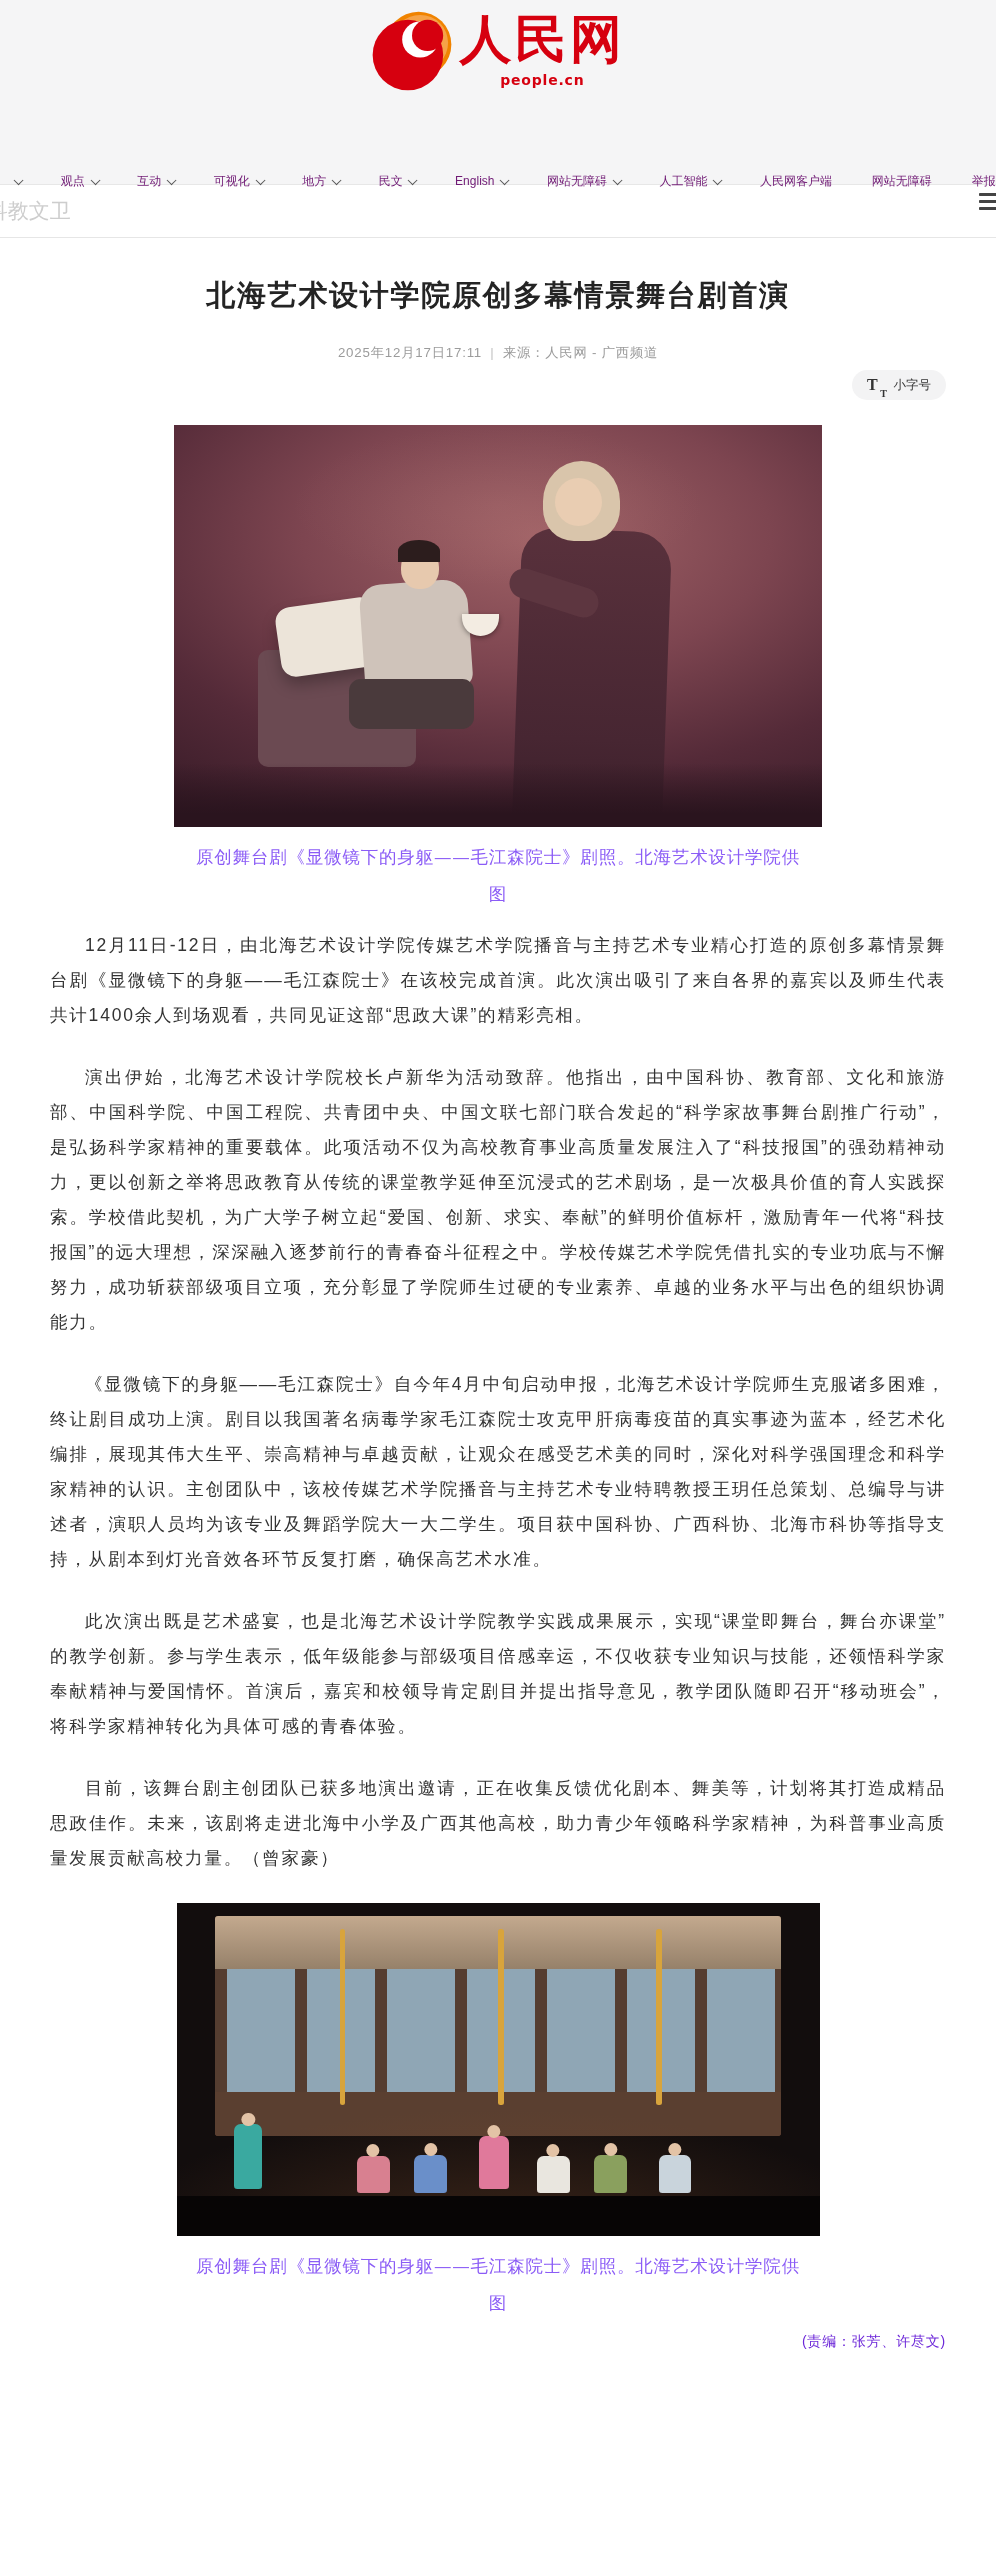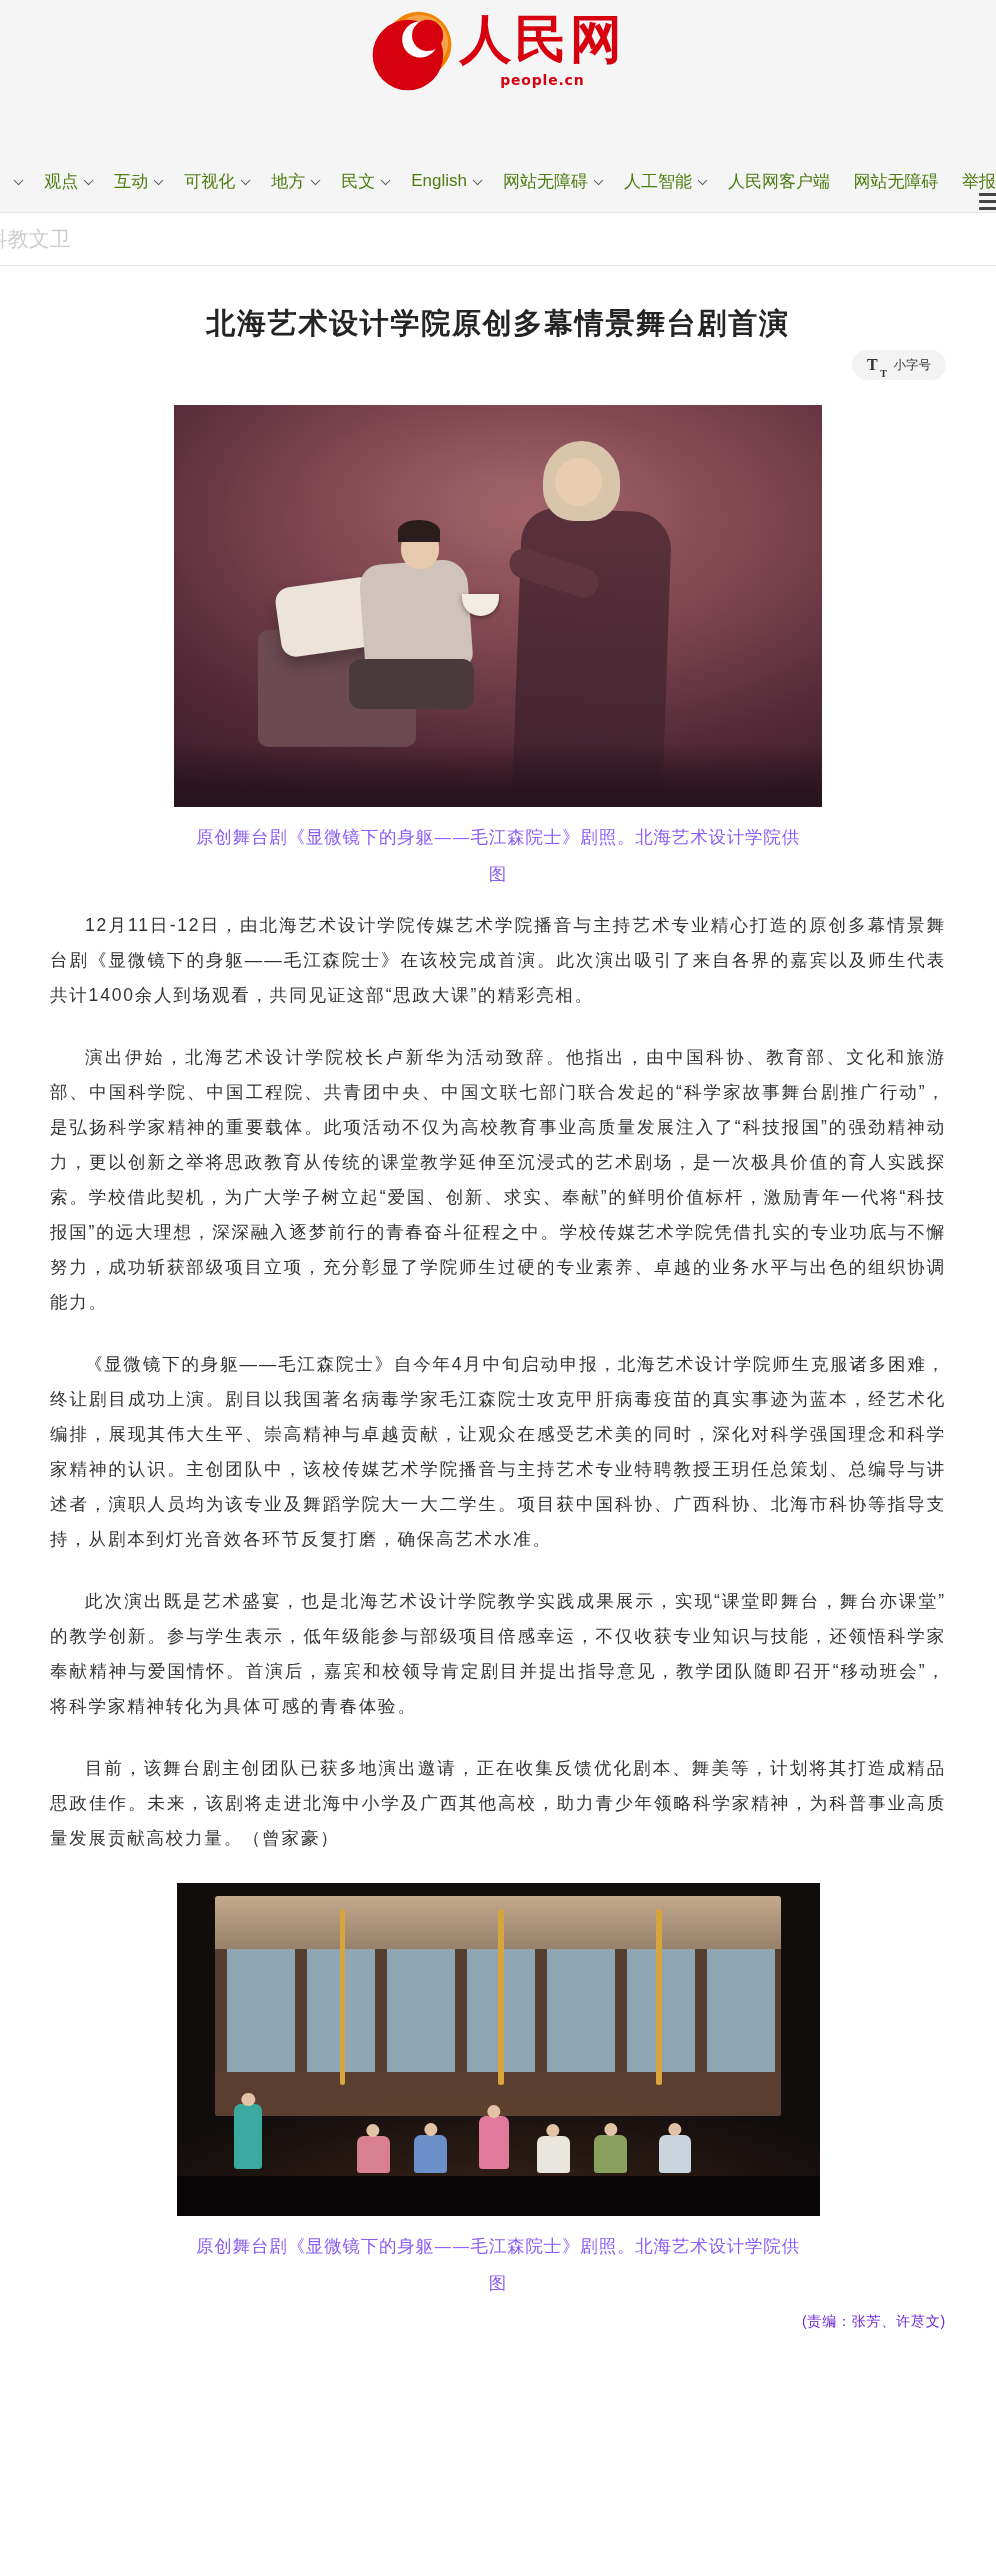--- a/index.html
+++ b/index.html
@@ -3,31 +3,31 @@
 <meta charset="utf-8">
 <style>
   * { margin:0; padding:0; box-sizing:border-box; }
   html,body { background:#fff; }
   body {
     width:996px; height:2576px; overflow:hidden; position:relative;
     font-family:"Liberation Sans","DejaVu Sans",sans-serif; color:#333;
   }
 
   
-  .header-band { width:100%; height:213px; background:#f5f5f6; border-bottom:0.8px solid #e7e7e7; padding-top:10px; }
+  .header-band { width:100%; height:185px; background:#f5f5f6; border-bottom:0.8px solid #e7e7e7; padding-top:10px; }
   .logo-wrap { display:flex; justify-content:center; align-items:flex-start; height:108px; }
   .logo { display:flex; align-items:center; gap:6.7px; cursor:pointer; }
   .logo-icon { width:82px; height:82px; display:block; }
   .logo-texts { display:flex; flex-direction:column; align-items:center; }
   .logo-cn { font-family:"DejaVu Serif","Liberation Serif",serif; font-weight:bold; font-size:52px; line-height:58px; color:#d6000f; letter-spacing:3.3px; }
   .logo-en { font-family:"DejaVu Sans","Liberation Sans",sans-serif; font-weight:bold; font-size:14px; line-height:21.7px; color:#d6000f; margin-top:1.7px; letter-spacing:0.8px; }
 
   
   .nav { margin-top:43px; height:40px; display:flex; align-items:center; justify-content:space-between; padding:0 0 0 8.3px; }
-  .nav-item { display:flex; align-items:center; gap:5.8px; font-size:17px; color:#4d7c0f; white-space:nowrap; cursor:pointer; }
+  .nav-item { display:flex; align-items:center; gap:5.8px; font-size:12px; color:#701a75; white-space:nowrap; cursor:pointer; }
   .chev { width:6.7px; height:6.7px; border-right:1.3px solid #555; border-bottom:1.3px solid #555; transform:rotate(45deg) translateY(-1.7px); display:inline-block; }
   .hamburger { width:21.7px; height:16.7px; display:flex; flex-direction:column; justify-content:space-between; margin-right:-6.7px; cursor:pointer; flex:none; }
   .hamburger span { display:block; height:2.5px; background:#444; border-radius:0.8px; }
 
   
   .channel-row { height:53px; background:#fff; border-bottom:0.8px solid #e6e6e6; display:flex; align-items:center; }
   .channel-label { font-size:21px; color:#cdcdcd; transform:translateX(-13.3px); white-space:nowrap; }
 
   
   .article { width:896px; margin:0 auto; }
@@ -176,20 +176,23 @@
     <span></span>
 </div>
 
 <div class="channel-row">
   <span class="channel-label">科教文卫</span>
 </div>
 
 <div class="article">
   <h1 class="title">北海艺术设计学院原创多幕情景舞台剧首演</h1>
 
+  <div class="meta">
+    <span>2025年12月17日17:11</span><span class="sep">|</span><span>来源：人民网 - 广西频道</span>
+  </div>
 
   <div class="toolbar">
     <button class="font-btn">
       <span class="t-big">T</span>
         <span class="t-small">T</span>
       <span class="fb-label">小字号</span>
     </button>
   </div>
 
   <div class="figure fig1">

